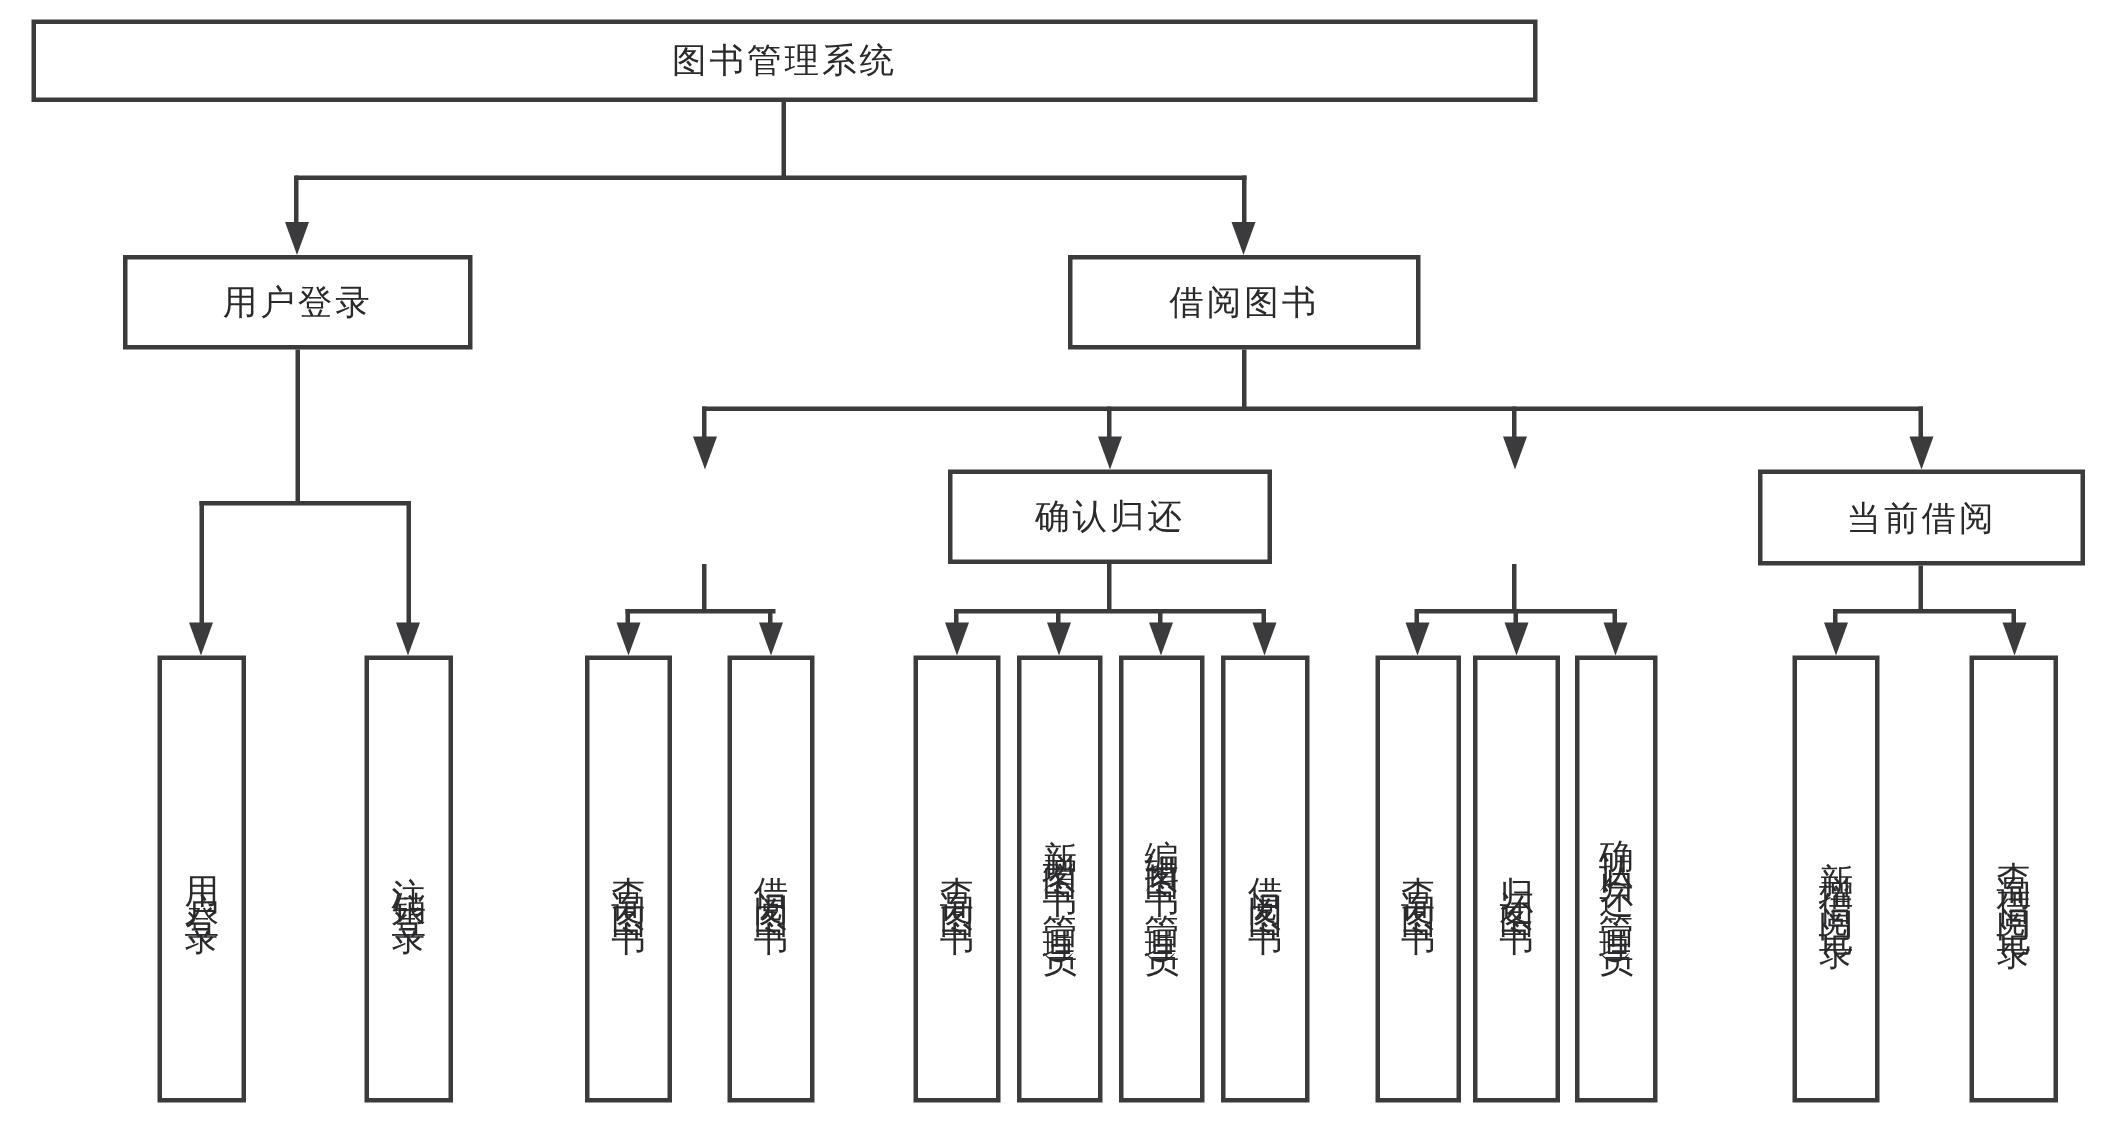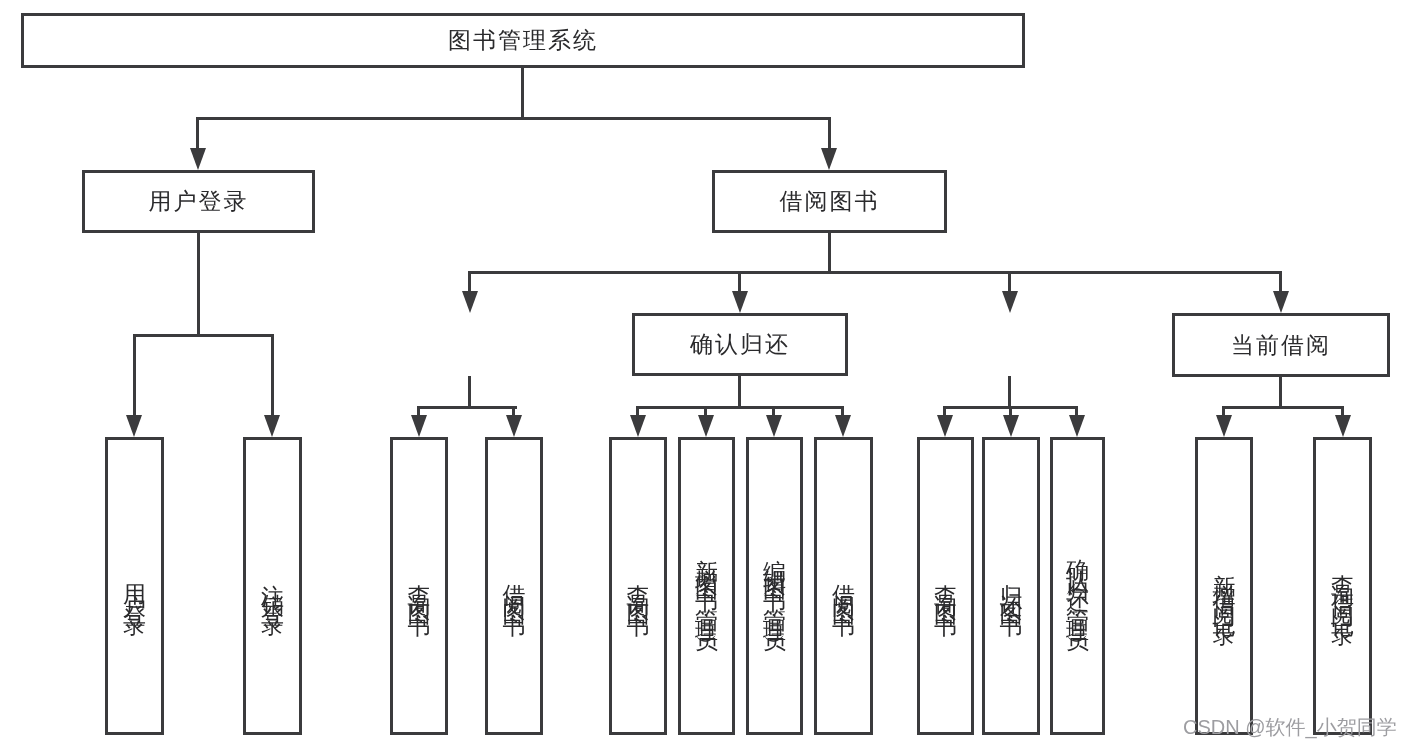--- a/index.html
+++ b/index.html
@@ -154,15 +154,14 @@
   <div class="box leaf" style="left:1050px;width:55px">
     <span class="vtext">确认归还（管理员）</span>
   </div>
   <div class="box leaf" style="left:1195px;width:58px">
     <span class="vtext">新增借阅记录</span>
   </div>
   <div class="box leaf" style="left:1313px;width:59px">
     <span class="vtext">查询借阅记录</span>
   </div>
 
-  <div class="watermark">CSDN @软件_小贺同学</div>
 
 </div>
 
 </body></html>

